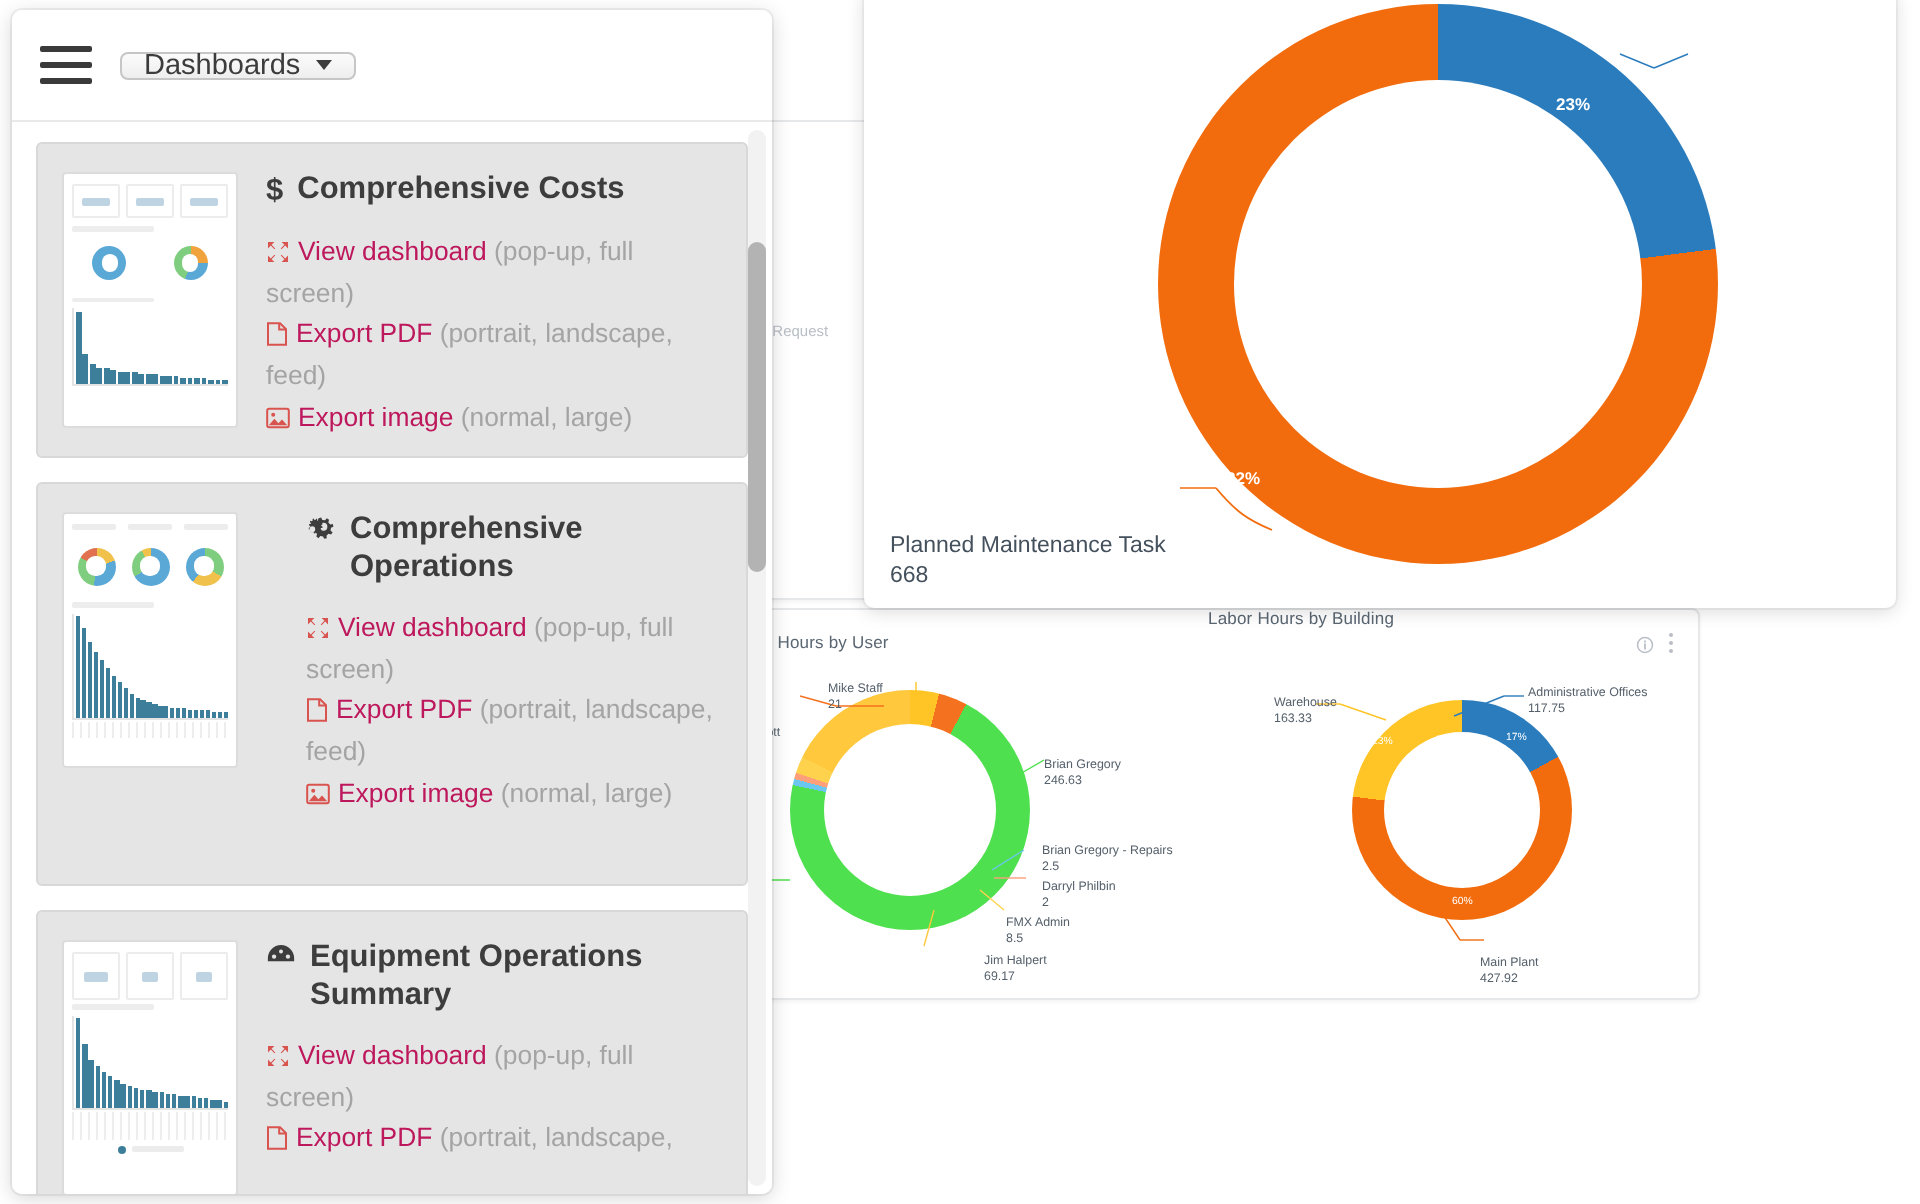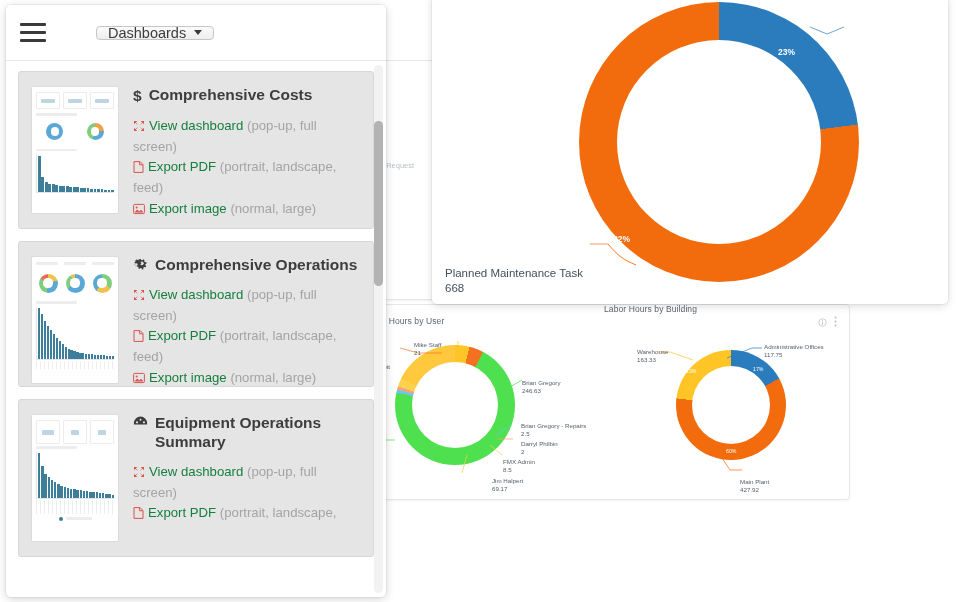--- a/index.html
+++ b/index.html
@@ -165,21 +165,20 @@
     height: 14px;
     padding: 0 11px;
     box-sizing: border-box;
     border: 1px solid #c6c6c6;
     border-radius: 4px;
     background: linear-gradient(#fbfbfb, #eeeeee);
     font-size: 14.5px;
     color: #3c3c3c;
     cursor: pointer;
     white-space: nowrap;
-    margin-left: 36px;
   }
   .caret-down {
     width: 0; height: 0;
     border-left: 4.5px solid transparent;
     border-right: 4.5px solid transparent;
     border-top: 5px solid #3c3c3c;
   }
 
   #panel-body {
     position: relative;
@@ -235,21 +234,21 @@
     align-items: center;
     margin-top: 1px;
   }
   .card-link-row {
     font-size: 13.2px;
     line-height: 1.42;
     color: #9a9a9a;
     margin-bottom: 2px;
   }
   .card-link-row .lnk {
-    color: #15803d;
+    color: #be185d;
     cursor: pointer;
   }
   .card-link-row .lnk-icon {
     display: inline-block;
     vertical-align: -2px;
     margin-right: 4px;
   }
   .card-link-row .meta { color: #a4a4a4; }
 
   
@@ -542,21 +541,21 @@
             <span class="lnk"><span class="lnk-icon"><svg width="12" height="12" viewBox="0 0 12 12">
                     <rect x="0.6" y="1.4" width="10.8" height="9.2" rx="1" fill="none" stroke="#d9534f" stroke-width="1"></rect>
                     <circle cx="3.6" cy="4.4" r="1" fill="#d9534f"></circle>
                     <path d="M1.4 9.6l2.8-3.2 2 2.2 1.8-1.8 2.6 2.8z" fill="#d9534f"></path>
                   </svg></span><span>Export image</span></span>
             <span class="meta">(normal, large)</span>
           </div>
         </div>
       </div>
 
-      <div class="dash-card" style="height:146px;">
+      <div class="dash-card" style="height:202px;gap:20px;">
         <div class="thumb-wrap">
           <div class="thumb" style="height:128px;">
             <div class="t-row" style="gap:6px;">
               <div style="flex:1;height:3px;background:#ececec;border-radius:1px;"></div>
               <div style="flex:1;height:3px;background:#ececec;border-radius:1px;"></div>
               <div style="flex:1;height:3px;background:#ececec;border-radius:1px;"></div>
             </div>
             <div class="t-donutrow" style="justify-content:space-around;height:28px;">
               <div class="t-donut" style="width:19px;height:19px;background:conic-gradient(#f0c14b 0 70deg,#5aa8d6 70deg 190deg,#7fce7f 190deg 300deg,#e0704f 300deg 360deg);">
                   <em></em>

